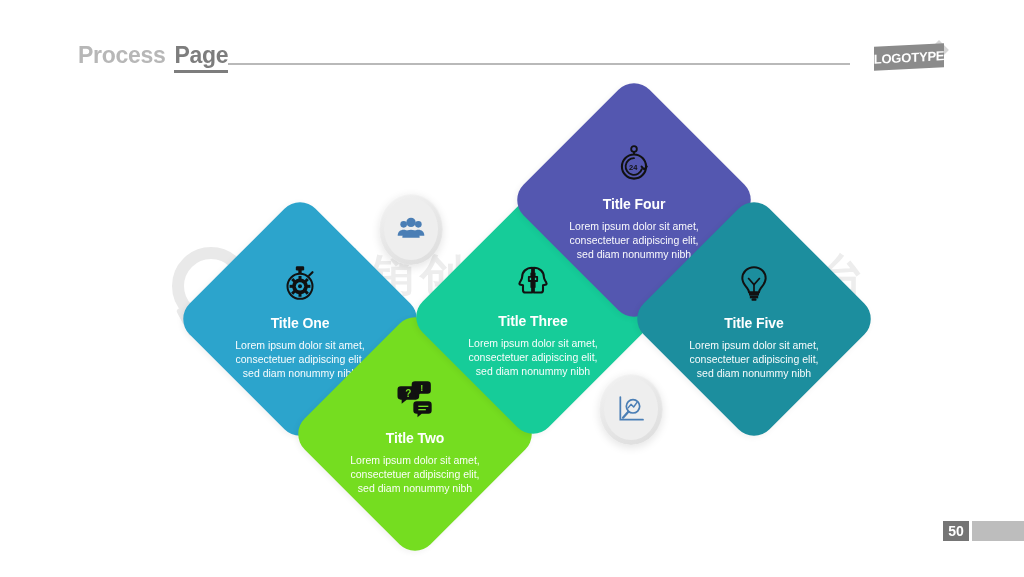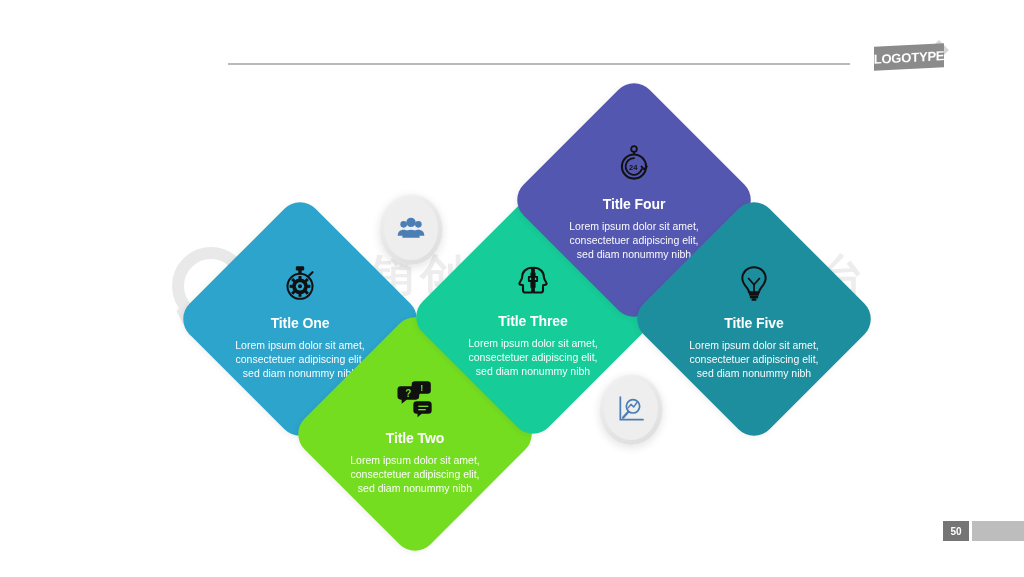--- a/index.html
+++ b/index.html
@@ -249,21 +249,21 @@
     bottom: 36px;
     display: flex;
     align-items: center;
     z-index: 6;
   }
   .page-num {
     width: 26px;
     height: 20px;
     background: #757575;
     color: #ffffff;
-    font-size: 10px;
+    font-size: 14px;
     font-weight: bold;
     display: flex;
     align-items: center;
     justify-content: center;
   }
   .page-bar {
     width: 52px;
     height: 20px;
     background: #bdbdbd;
     margin-left: 3px;
@@ -279,20 +279,24 @@
     <div class="wm-ring-tail"></div>
     <div class="wm-sq"></div>
     <div class="wm-sq-inner"></div>
     <div class="wm-sq-x">✕</div>
     <div class="wm-bar"></div>
     <div class="wm-cn-a">销创意服务与协作平台</div>
     <div class="wm-cn-b">商用请获取授权</div>
   </div>
 
   <div class="header">
+    <div class="title-wrap">
+      <span class="title-light">Process</span>
+      <span class="title-dark">Page</span>
+    </div>
     <div class="header-rule"></div>
     <div class="logo-corner"></div>
     <div class="logo">
       <span class="logo-text">LOGOTYPE</span>
     </div>
   </div>
 
   <div class="diamonds">
 
     <div class="diamond" id="card-one" style="left: 211px; top: 230px; width: 178px; height: 178px; background: rgb(44, 164, 204);">

